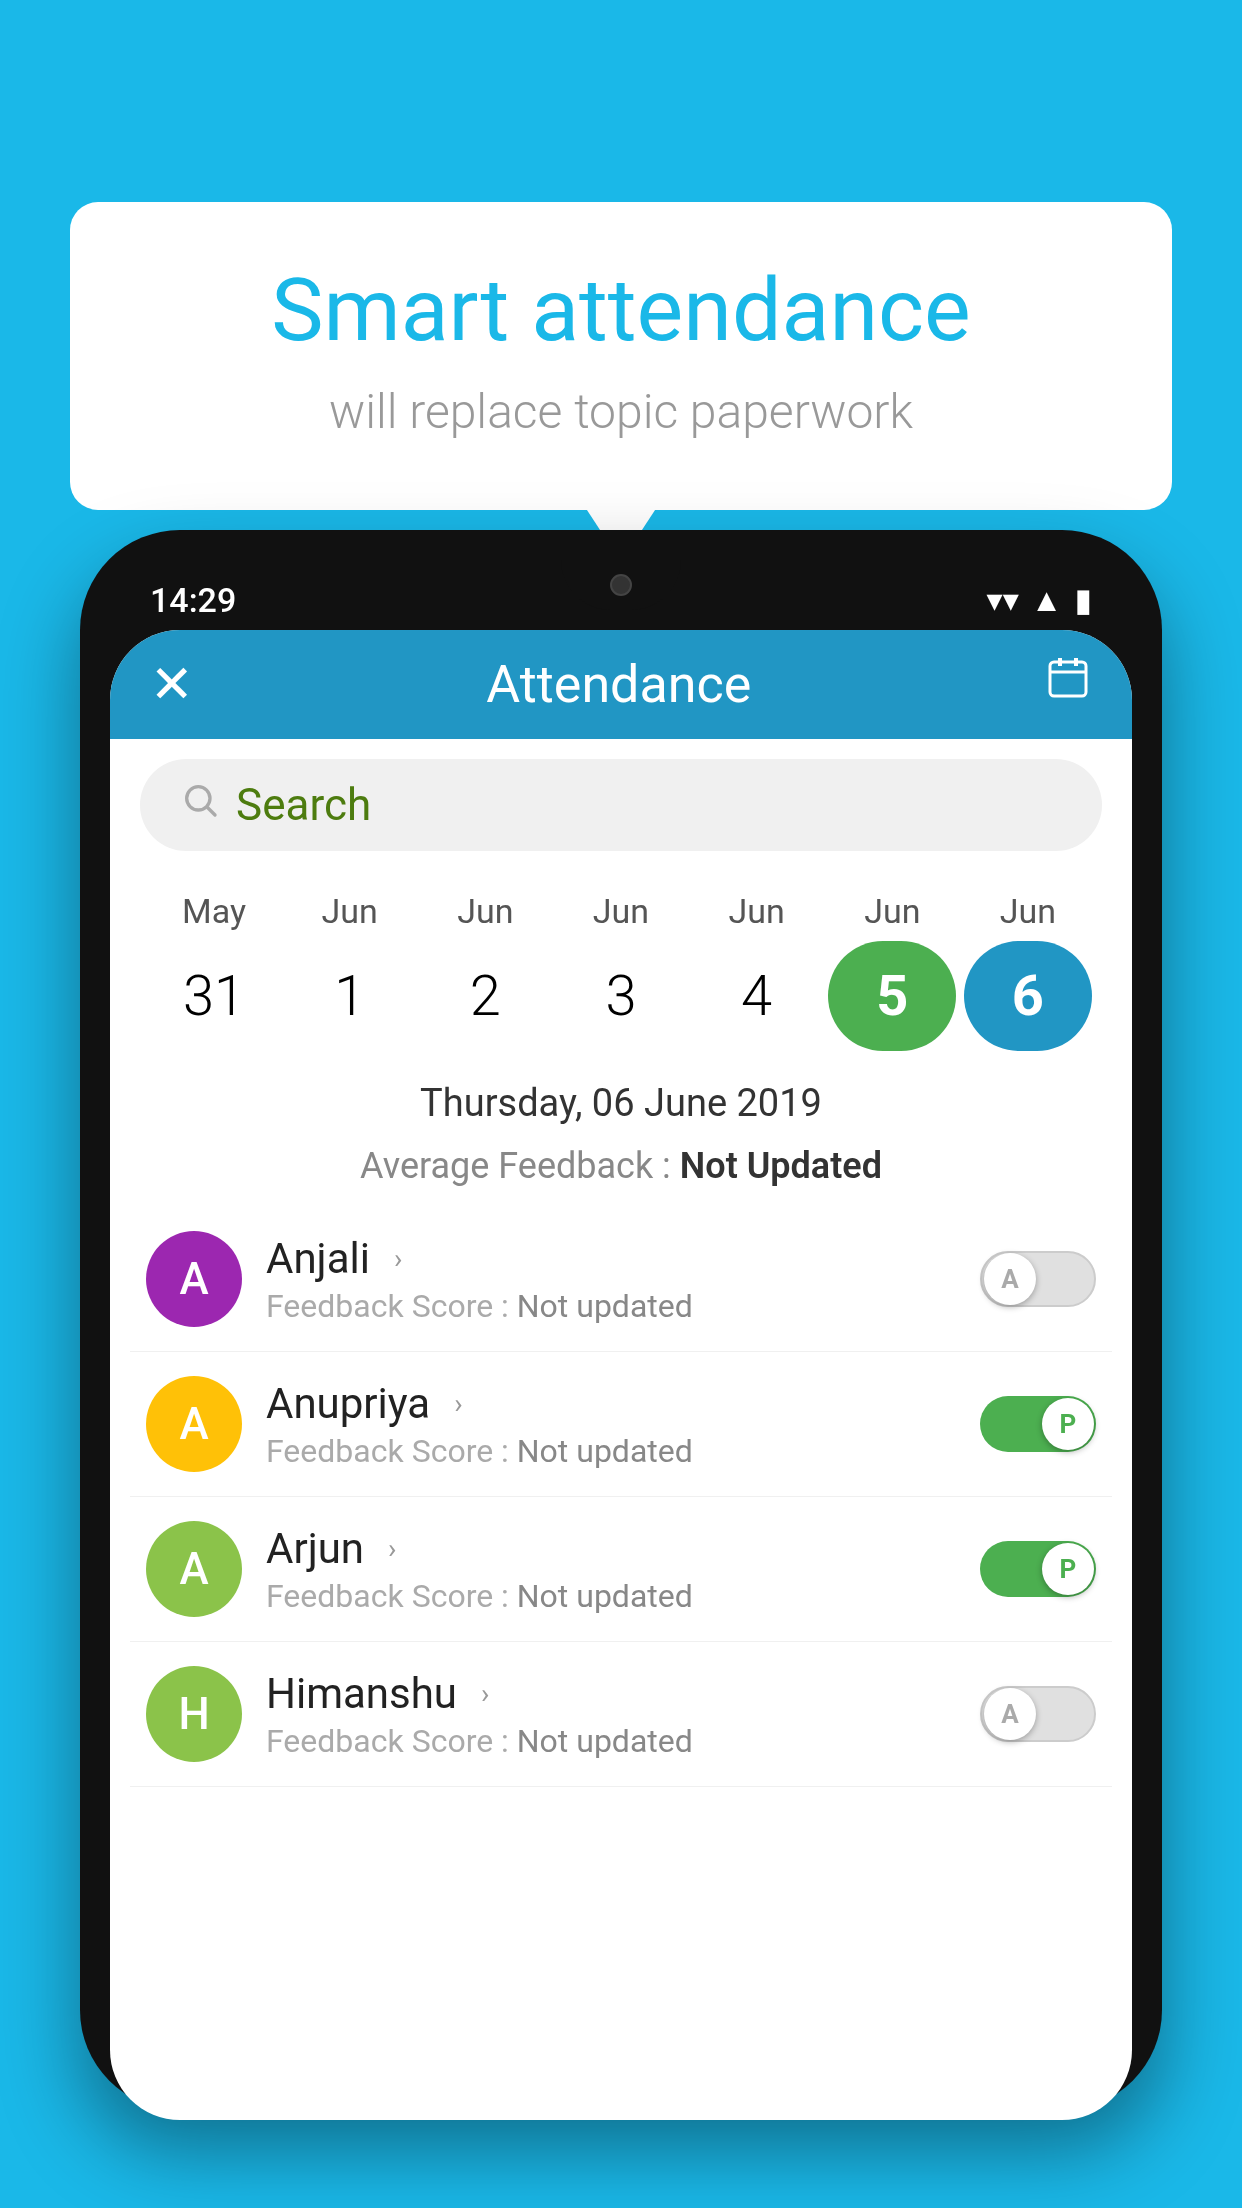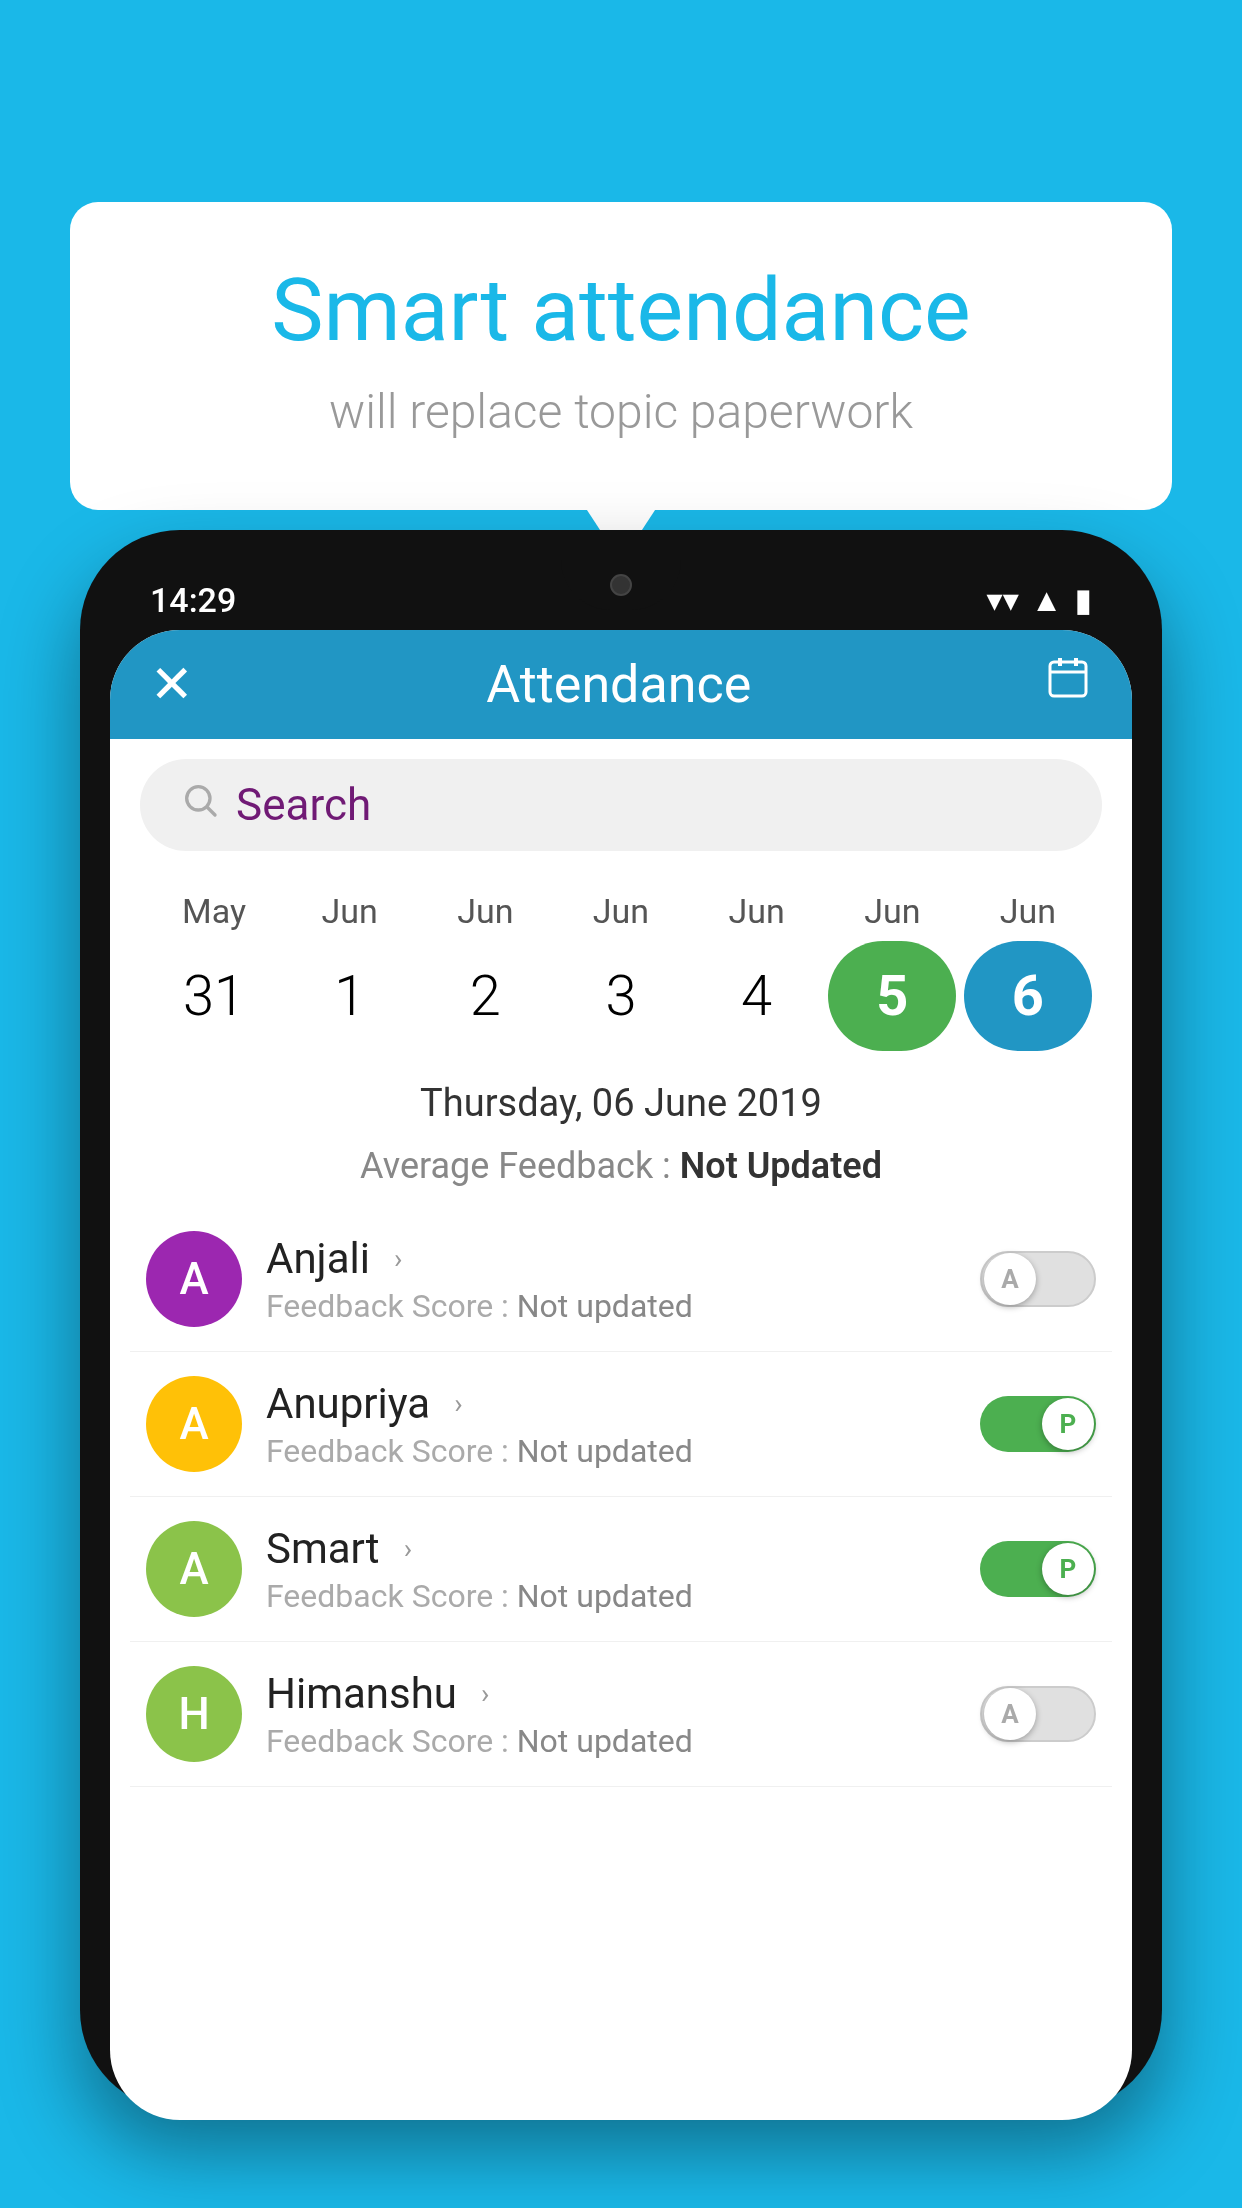--- a/index.html
+++ b/index.html
@@ -171,21 +171,21 @@
       gap: 16px;
     }
 
     .search-icon-svg {
       color: #999;
       font-size: 40px;
     }
 
     .search-text {
       font-size: 44px;
-      color: #701a75;
+      color: #4d7c0f;
     }
 
     
     .calendar-strip {
       padding: 20px 30px 10px;
       flex-shrink: 0;
     }
 
     .calendar-months {
       display: flex;
@@ -494,21 +494,21 @@
             <div class="toggle-switch on">
               <div class="toggle-knob">P</div>
             </div>
           </div>
         </div>
 
         <div class="student-item">
           <div class="student-avatar" style="background-color: #8bc34a;">A</div>
           <div class="student-info">
             <div class="student-name">
-              <span>Smart</span>
+              <span>Arjun</span>
               <span class="chevron">›</span>
             </div>
             <div class="student-feedback">
               Feedback Score : <span>Not updated</span>
             </div>
           </div>
           <div class="toggle-container">
             <div class="toggle-switch on">
               <div class="toggle-knob">P</div>
             </div>

